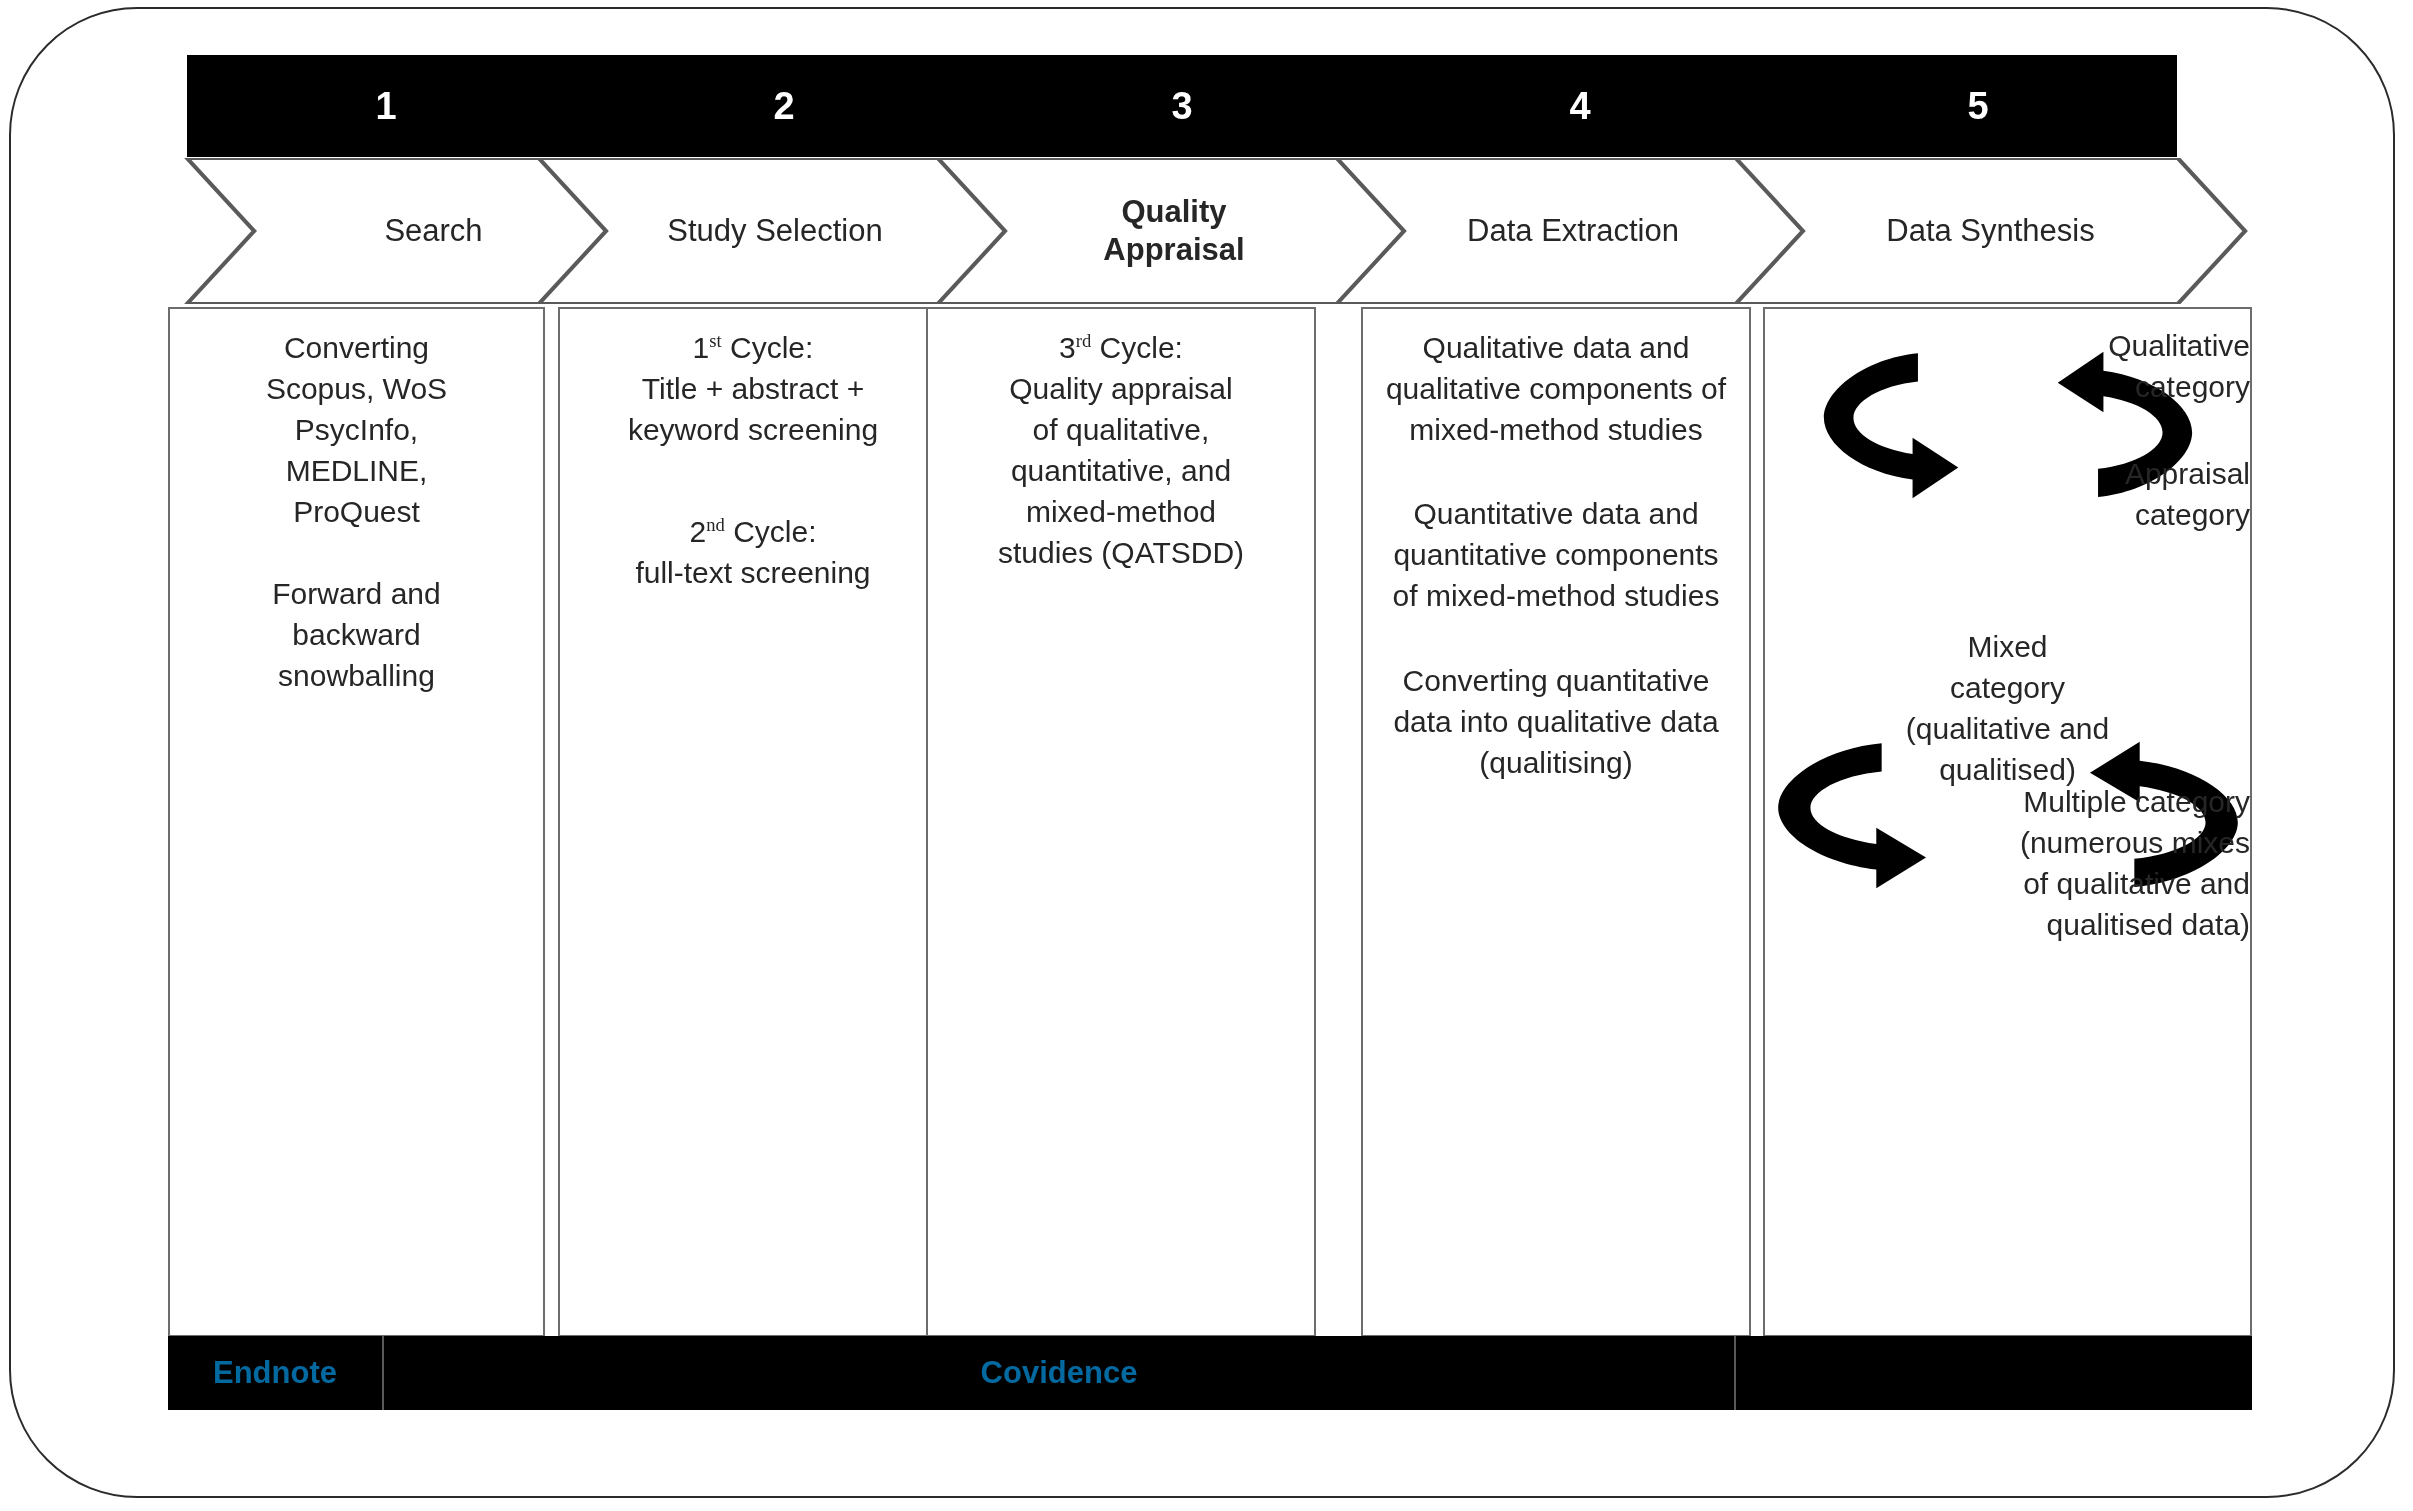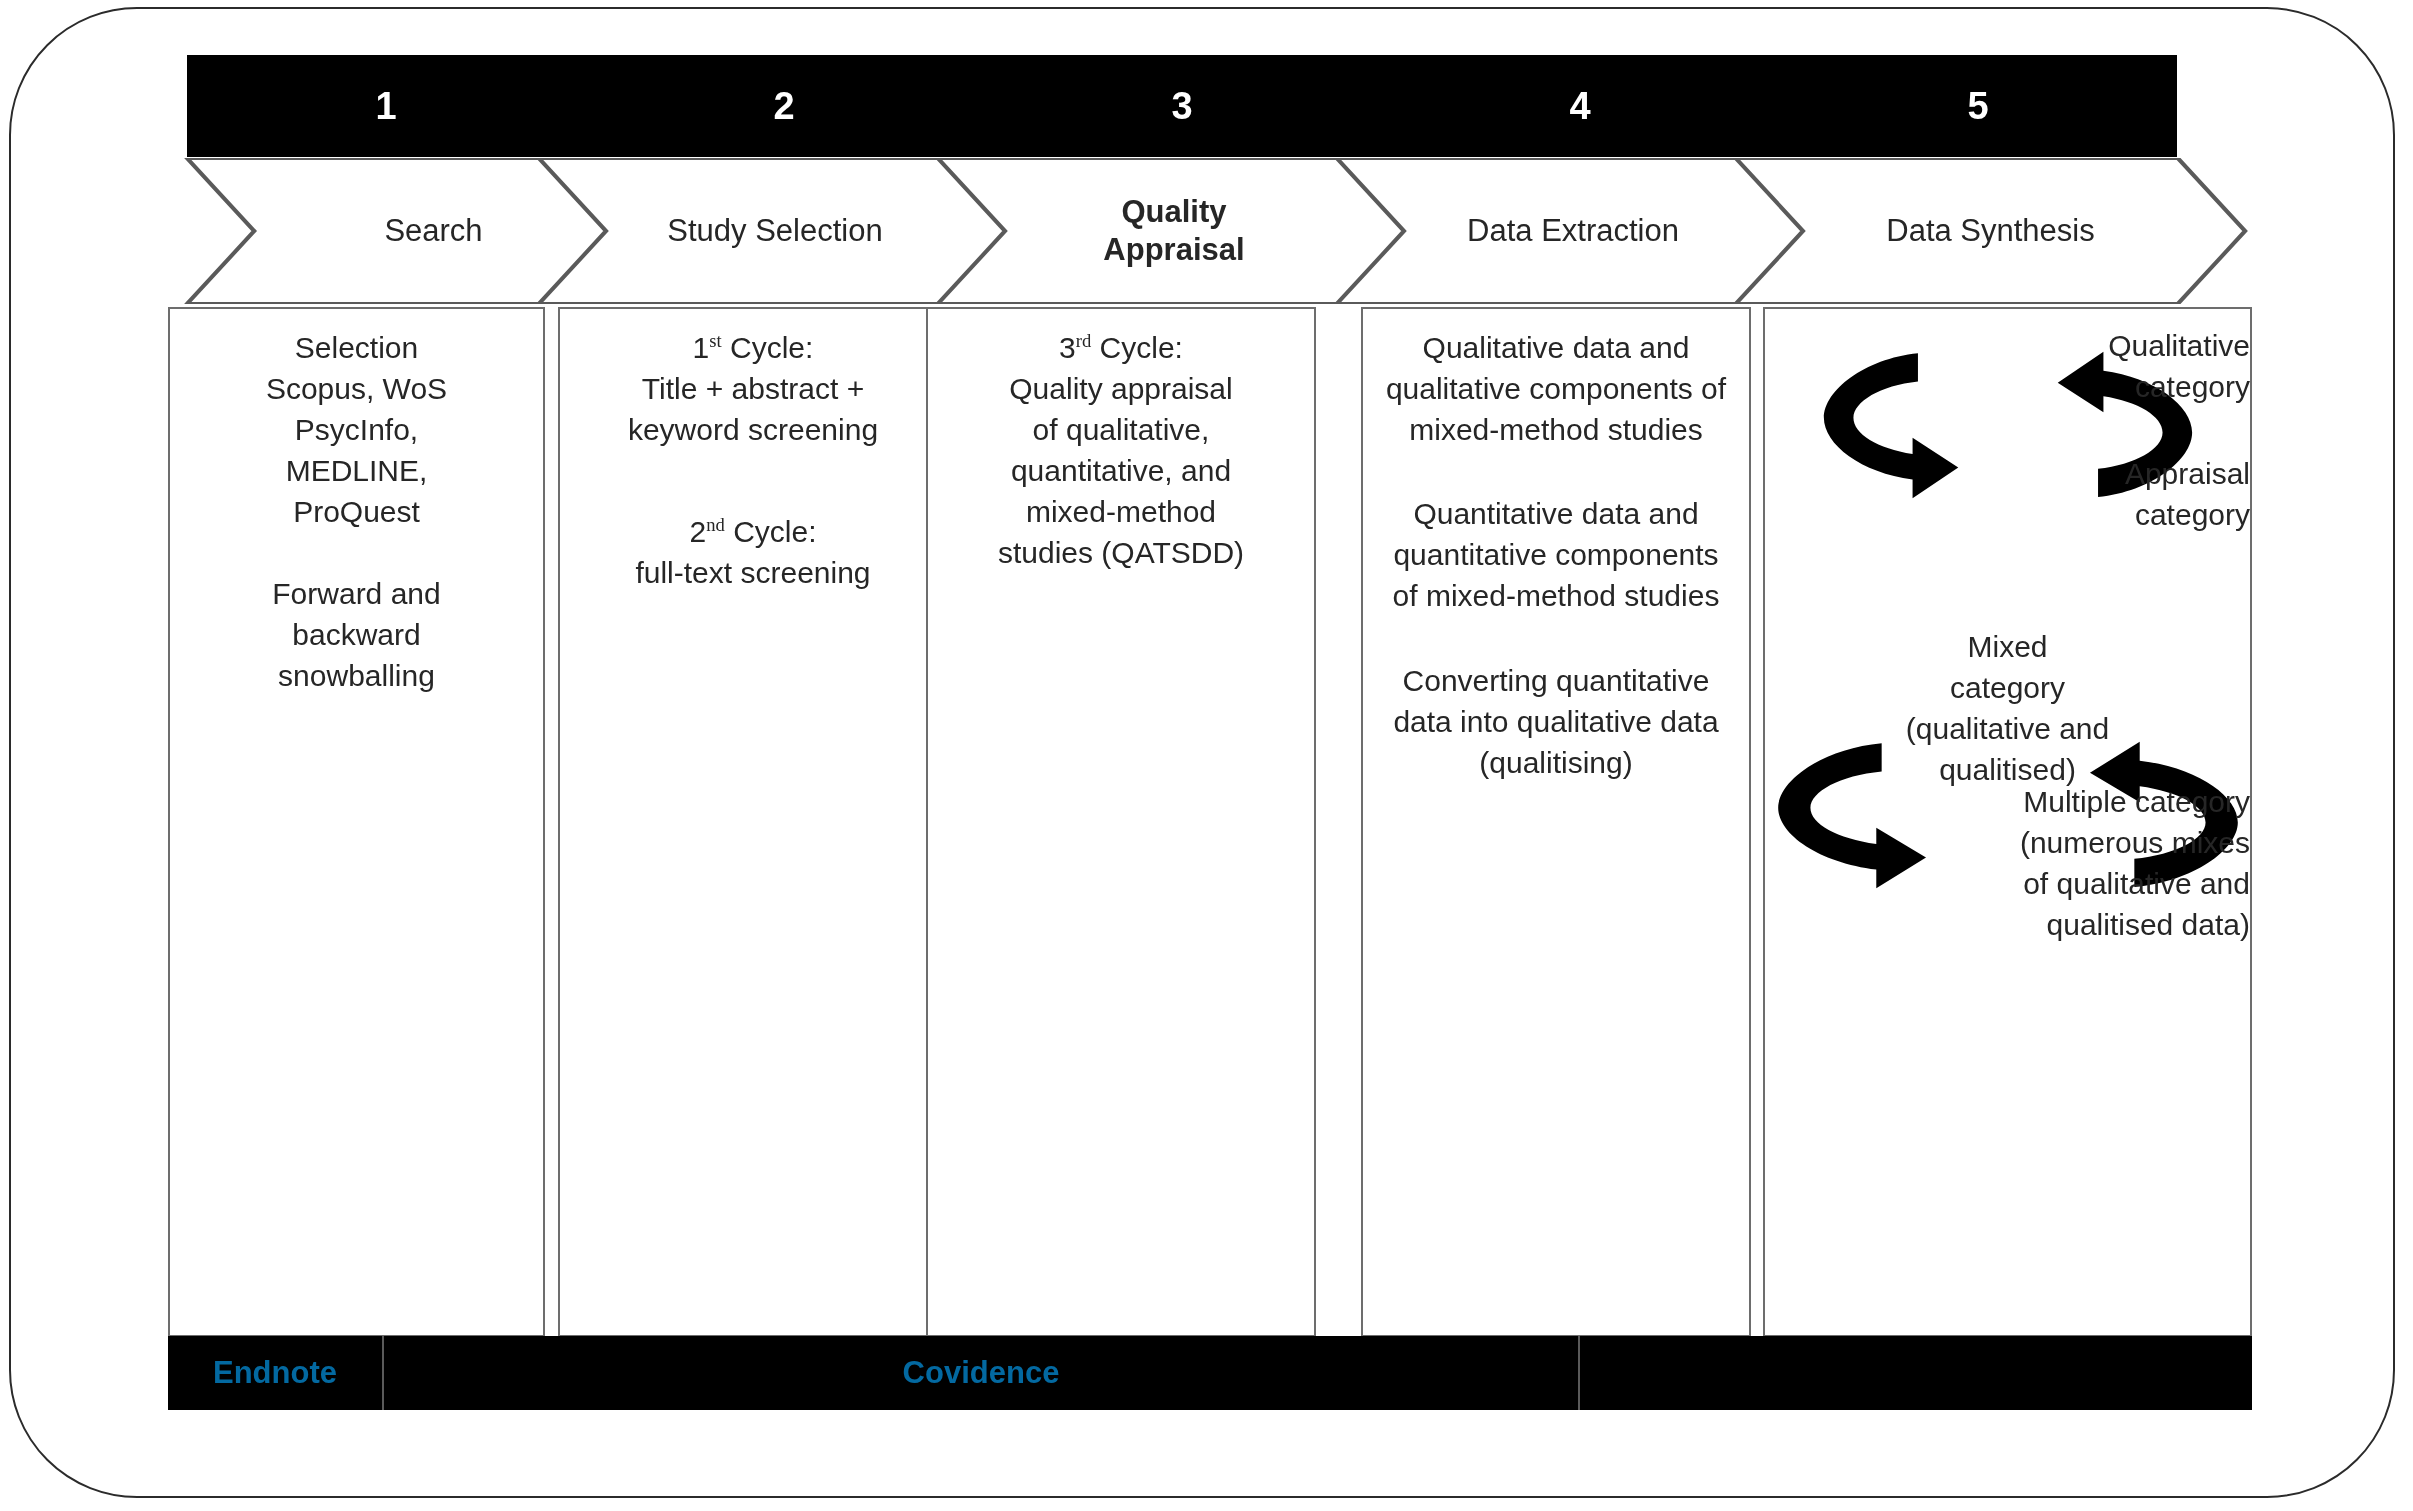--- a/index.html
+++ b/index.html
@@ -214,21 +214,21 @@
     <div class="chevron-label" style="left:1635px; width:375px;">Data Synthesis</div>
 
     <div class="chevron-label" style="left:1236px; width:338px;">Data Extraction</div>
   </div>
 
   <div class="body-row">
 
     <div class="body-col" style="left:0px; width:377px;">
       <div class="inner">
         <p class="para">
-          <span>Selection</span><br>
+          <span>Converting</span><br>
           <span>Scopus, WoS</span><br>
           <span>PsycInfo,</span><br>
           <span>MEDLINE,</span><br>
           <span>ProQuest</span>
         </p>
         <p class="para">
           <span>Forward and</span><br>
           <span>backward</span><br>
           <span>snowballing</span>
         </p>
@@ -346,17 +346,17 @@
             <div>qualitised data)</div>
           </div>
         </div>
 
       </div>
     </div>
   </div>
 
   <div class="tool-bar">
     <div class="tool-cell divider" style="width:216px;">Endnote</div>
-    <div class="tool-cell divider" style="width:1196px;">Covidence</div>
+    <div class="tool-cell divider" style="width:1352px;">Covidence</div>
   </div>
 
 </div>
 
 
 </body></html>

